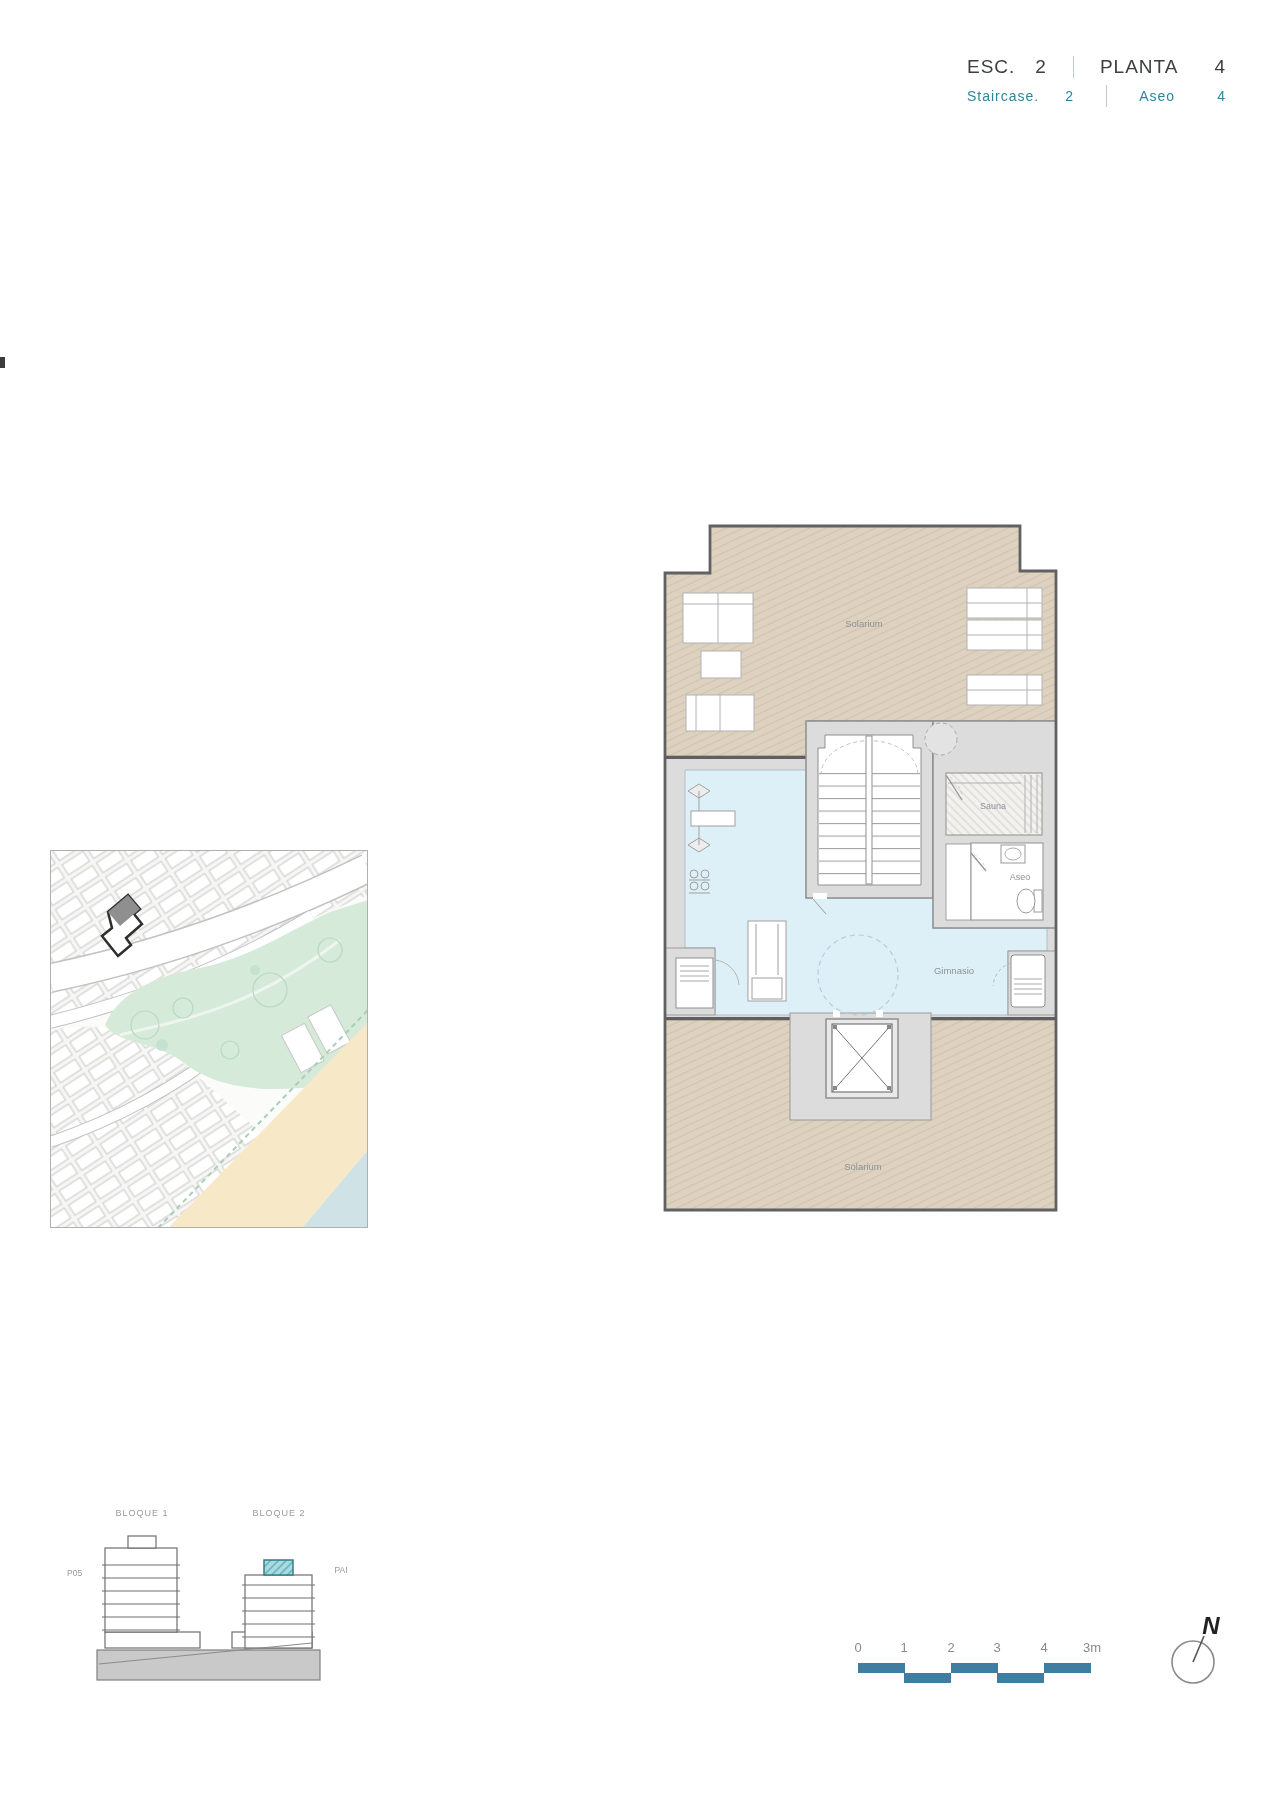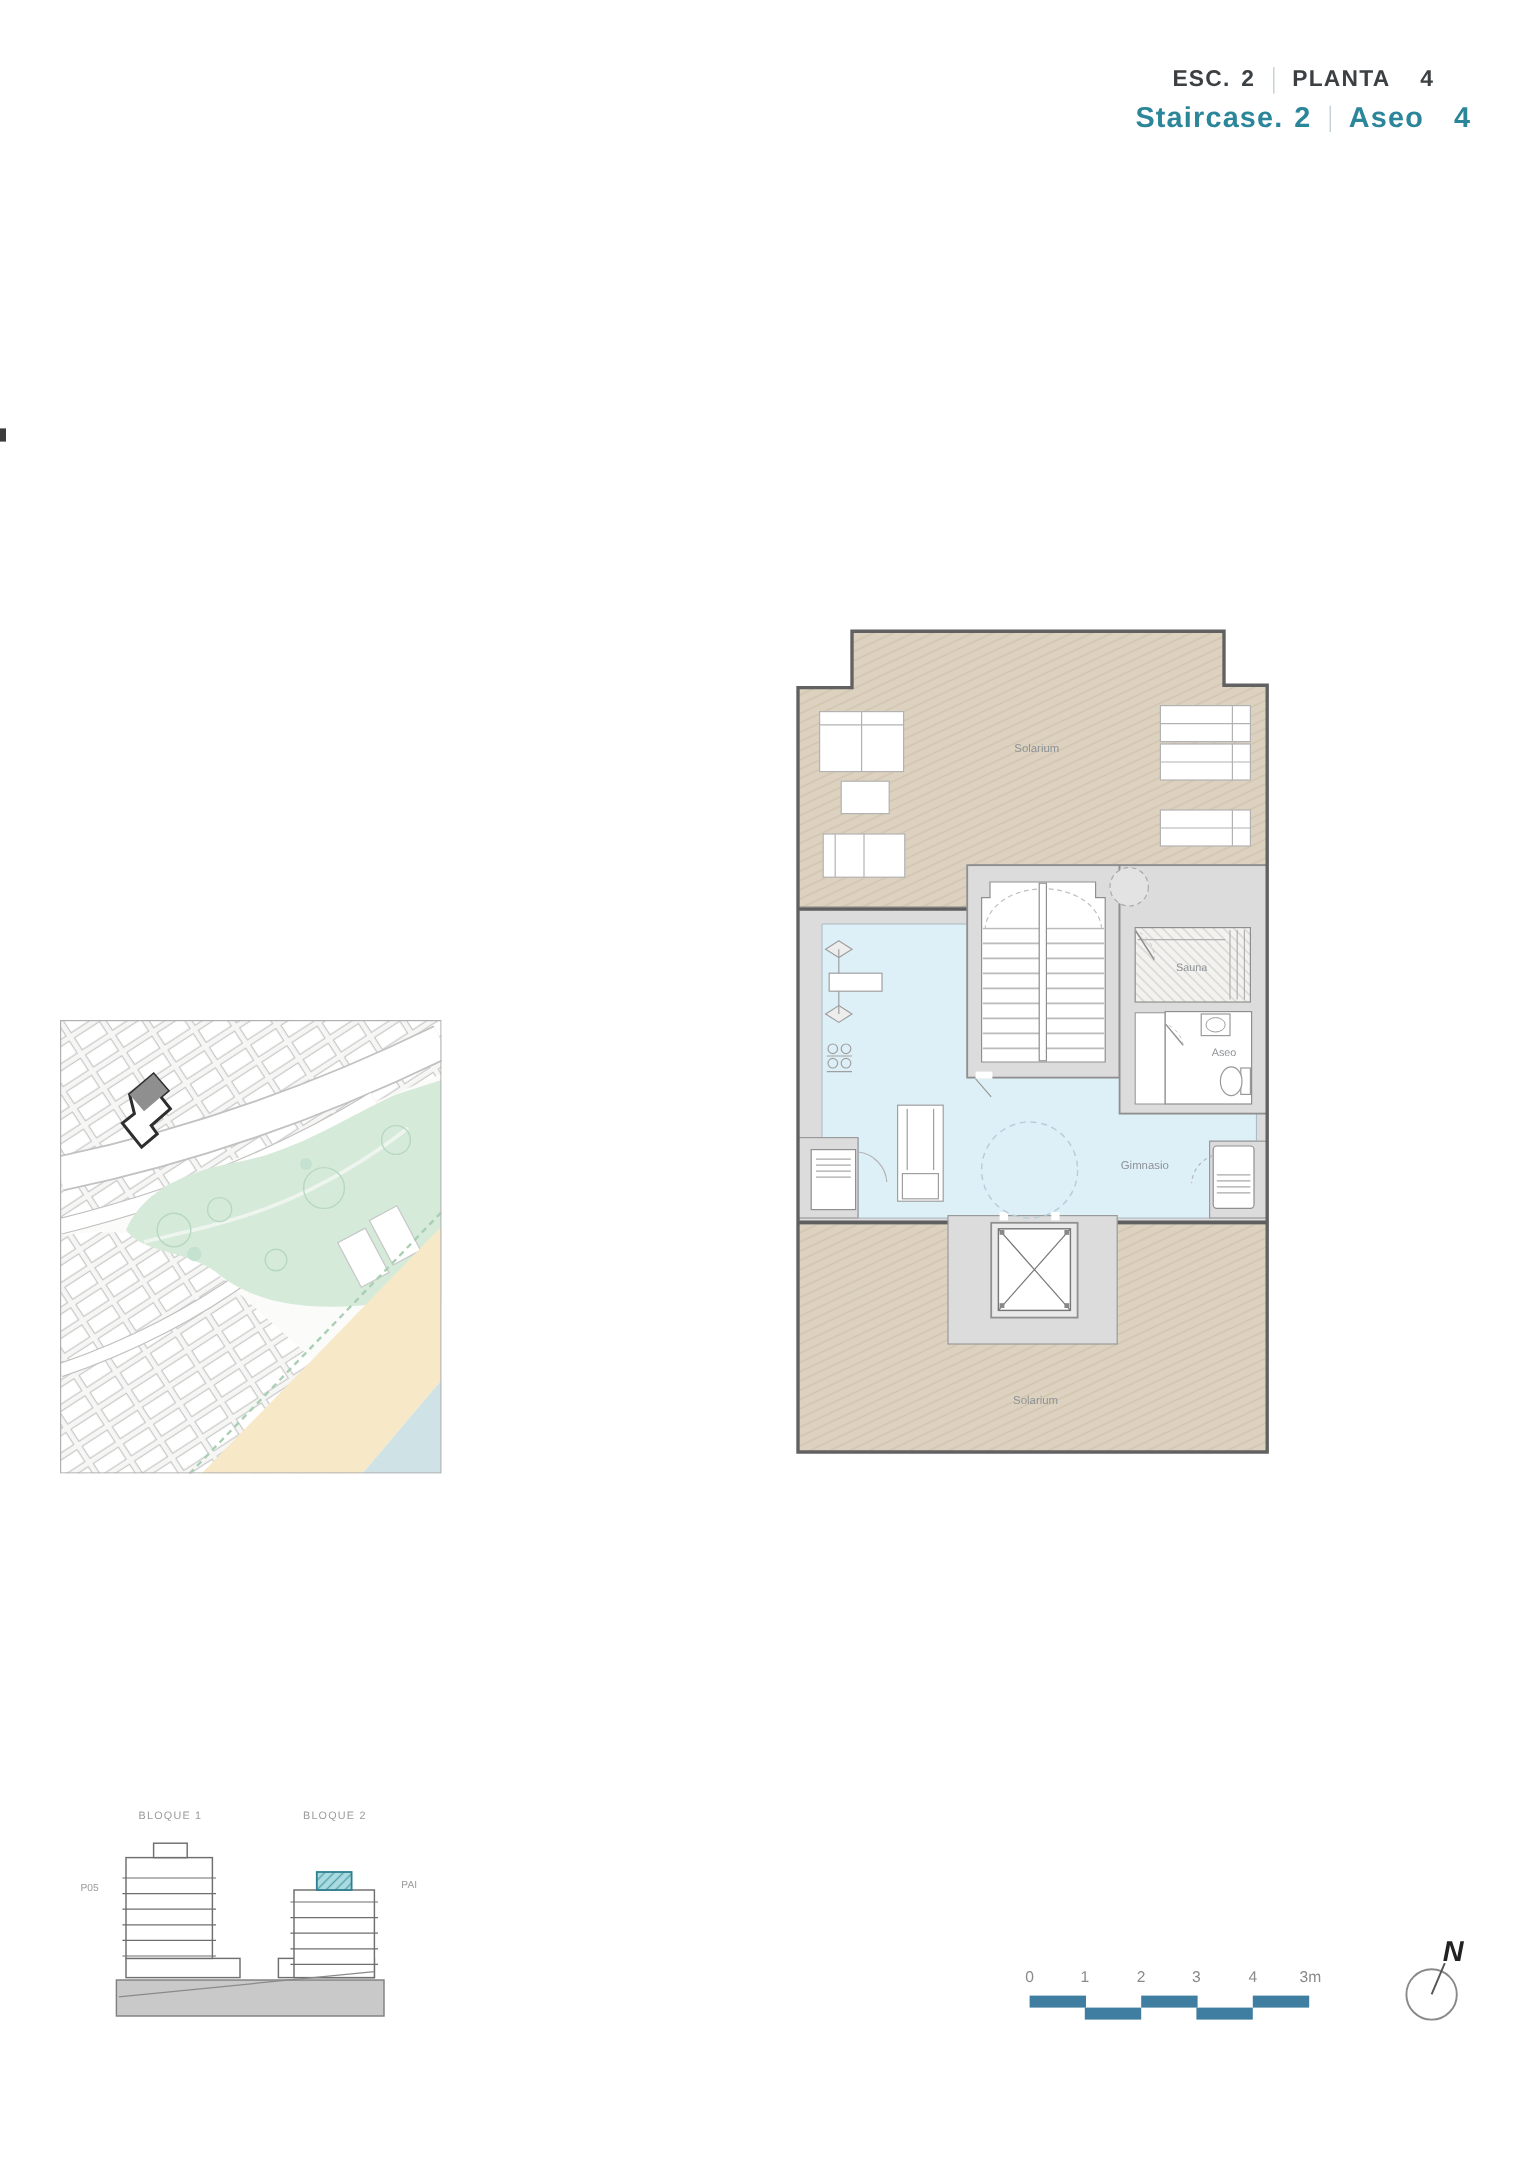--- a/index.html
+++ b/index.html
@@ -1,22 +1,22 @@
 <!DOCTYPE html>
 <html style="--title_dark: #3c4043; --teal_text: #2c8699; --scalebar_teal: #3f7ea0; --solarium_tan: #ddd2c0; --solarium_hatch: #d0c3ae; --gym_blue: #def0f7; --wall_gray: #dcdcdc; --park_green: #d5ead9; --beach_sand: #f7e9c7; --sea_blue: #cfe3e7; --elevation_teal_fill: #aadbe0; --elevation_teal_border: #2f7f8e;"><head>
 <meta charset="utf-8">
 <style>
   html,body{margin:0;padding:0;background:#ffffff;}
   #canvas{position:relative;width:1280px;height:1813px;background:#ffffff;overflow:hidden;
           font-family:"Liberation Sans", sans-serif;}
   
   .title-block{position:absolute;top:56px;right:54px;text-align:right;}
-  .title-row{display:flex;justify-content:center;align-items:center;gap:9px;
-             font-size:19px;letter-spacing:1px;color:var(--title_dark);margin-bottom:7px;font-weight:bold;}
-  .title-row.en{color:var(--teal_text);font-size:24px;}
+  .title-row{display:flex;justify-content:space-between;align-items:center;gap:20px;
+             font-size:19px;letter-spacing:1px;color:var(--title_dark);margin-bottom:7px;}
+  .title-row.en{color:var(--teal_text);font-size:14px;}
   .vdiv{width:1px;height:22px;background:#b9c9ce;margin:0 6px;display:inline-block;}
   .title-row .num-gap{margin-left:16px;}
   
   .abs{position:absolute;}
   
   .scalebar{position:absolute;left:855px;top:1640px;width:240px;height:46px;}
   .scalebar .tick{position:absolute;top:0;transform:translateX(-50%);font-size:13px;color:#8a8a8a;}
   .scalebar .seg{position:absolute;width:47px;height:10px;background:var(--scalebar_teal);}
   
   .crop-mark{position:absolute;left:0;top:357px;width:5px;height:11px;background:#3c3c3c;}

